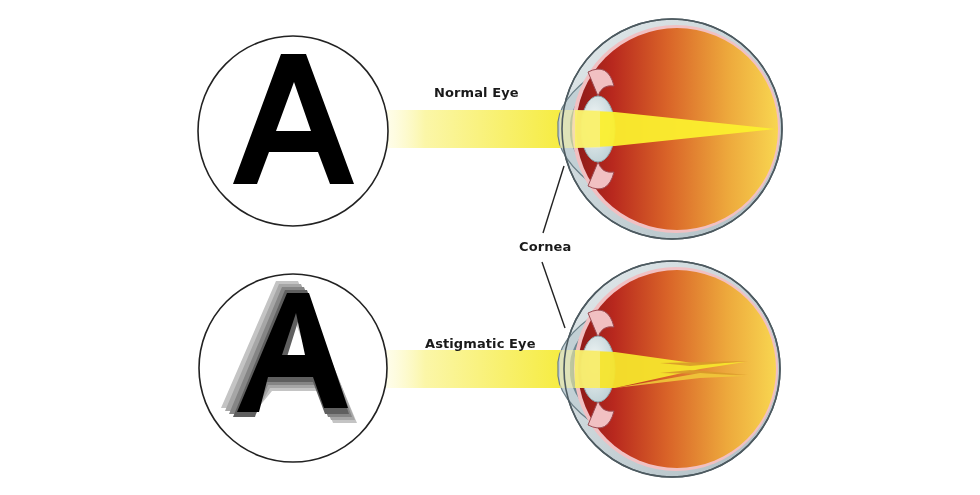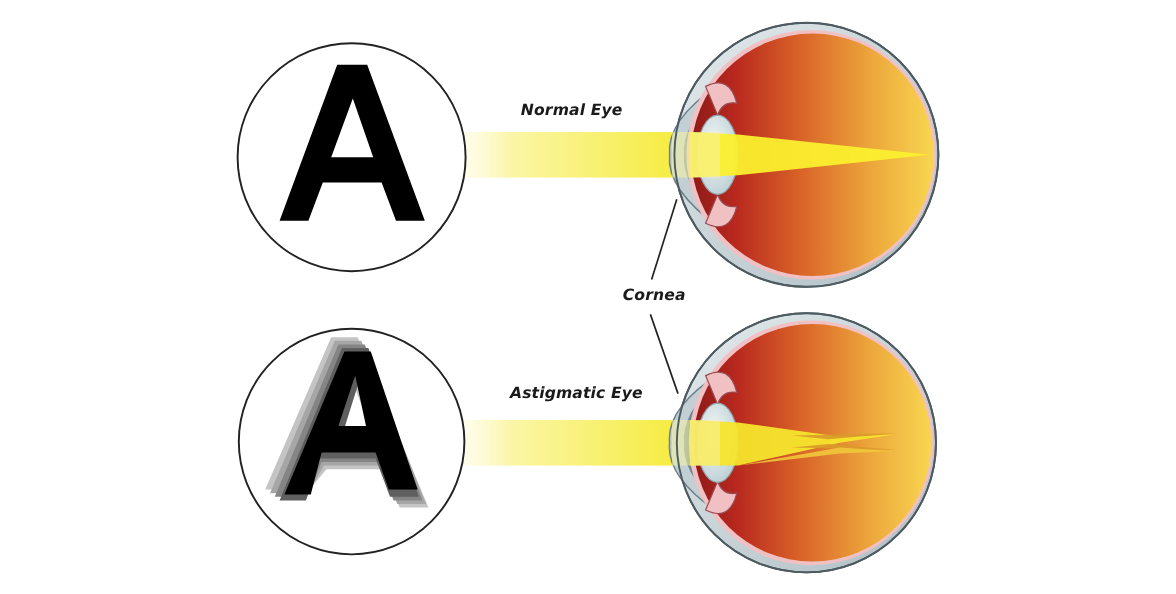--- a/index.html
+++ b/index.html
@@ -10,33 +10,33 @@
     body {
       width: 980px;
       height: 495px;
       overflow: hidden;
       position: relative;
       font-family: "DejaVu Sans", "Liberation Sans", sans-serif;
     }
     .stage {
       position: absolute;
       left: 0; top: 0;
-      width: 908px; height: 495px; font-style: italic;
+      width: 908px; height: 495px;
     }
     .label {
       position: absolute;
       font-family: "DejaVu Sans", sans-serif;
       font-size: 13px;
       font-weight: bold;
       color: #1a1a1a;
       letter-spacing: 0.1px;
       white-space: nowrap;
     }
     .label-normal { left: 434px; top: 85px; }
-    .label-astig  { left: 425px; top: 321px; }
+    .label-astig  { left: 425px; top: 336px; }
     .label-cornea { left: 519px; top: 239px; }
   </style>
 </head>
 <body>
 
 <div class="stage">
   <svg width="980" height="495" viewBox="0 0 980 495" xmlns="http://www.w3.org/2000/svg">
     <defs>
       <linearGradient id="retinaGrad" x1="0" y1="0" x2="1" y2="0">
         <stop offset="0" stop-color="#8e1a18"></stop>

